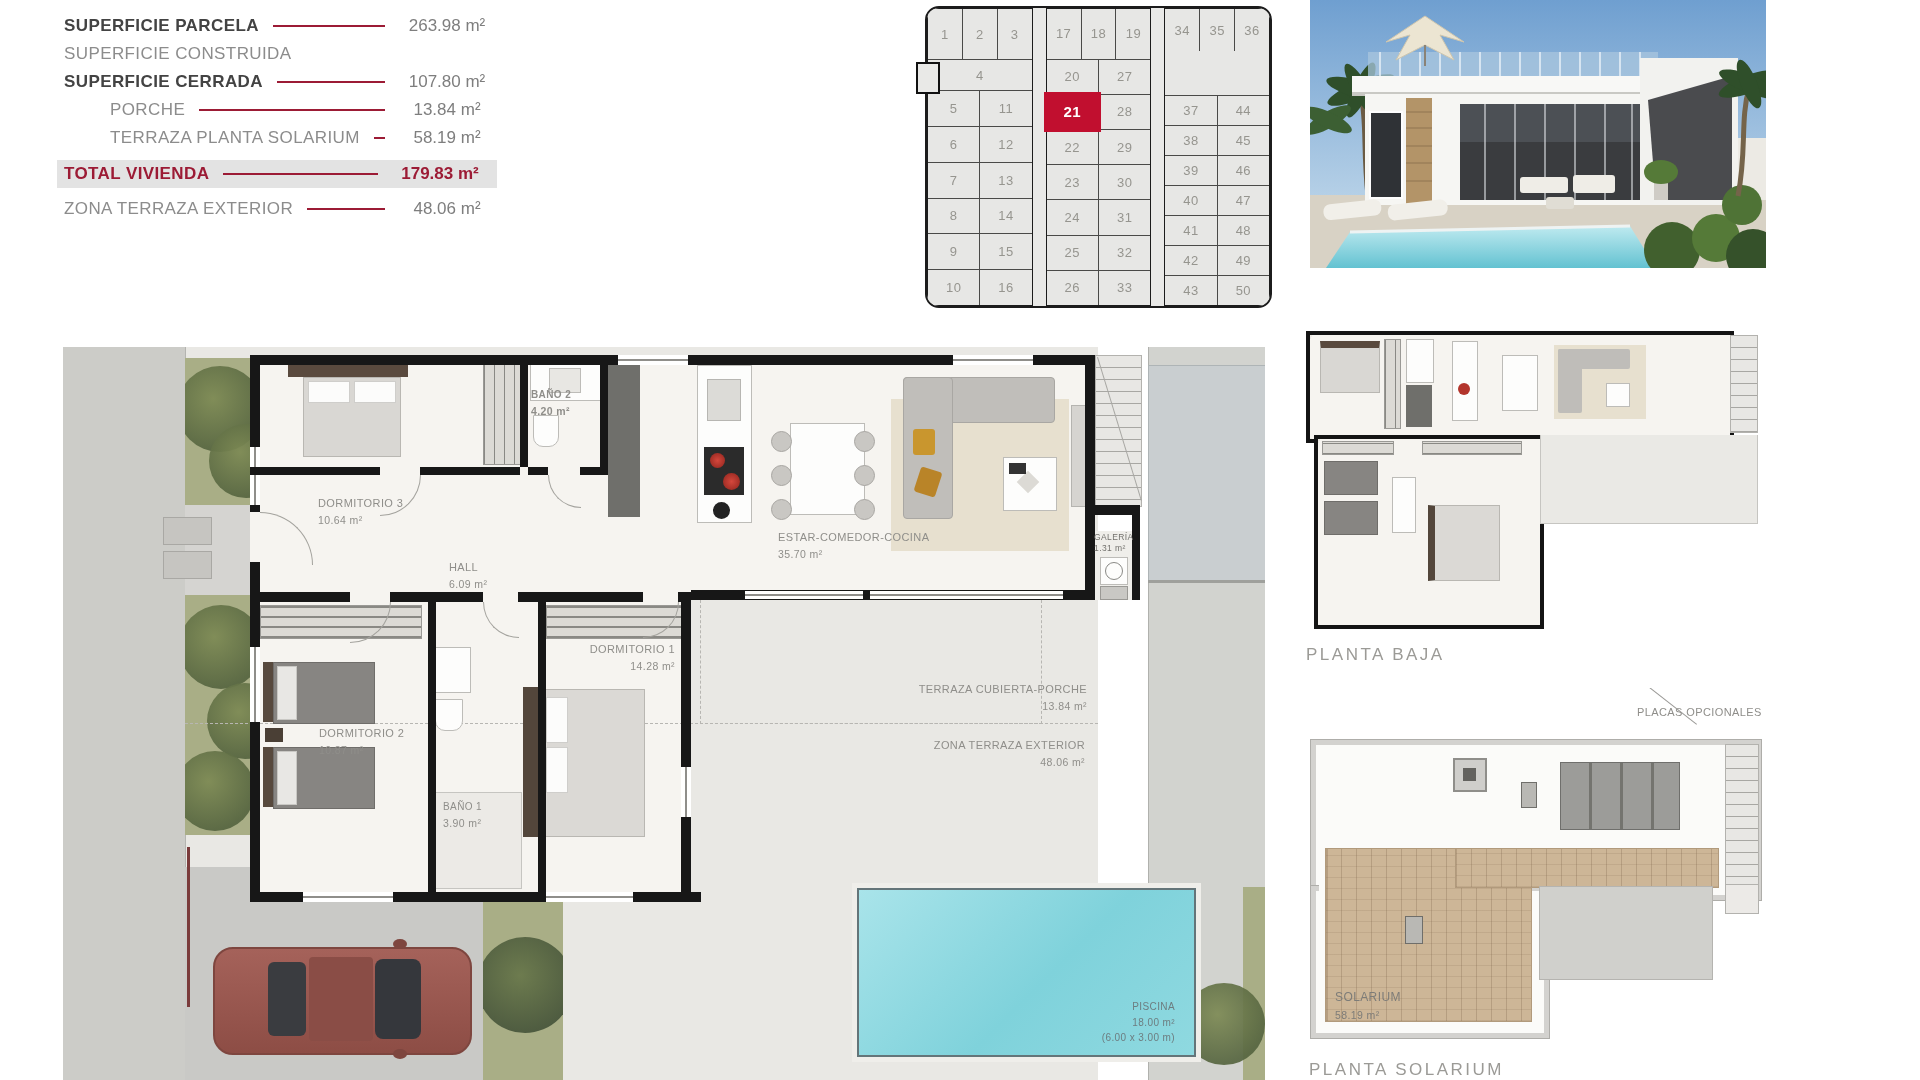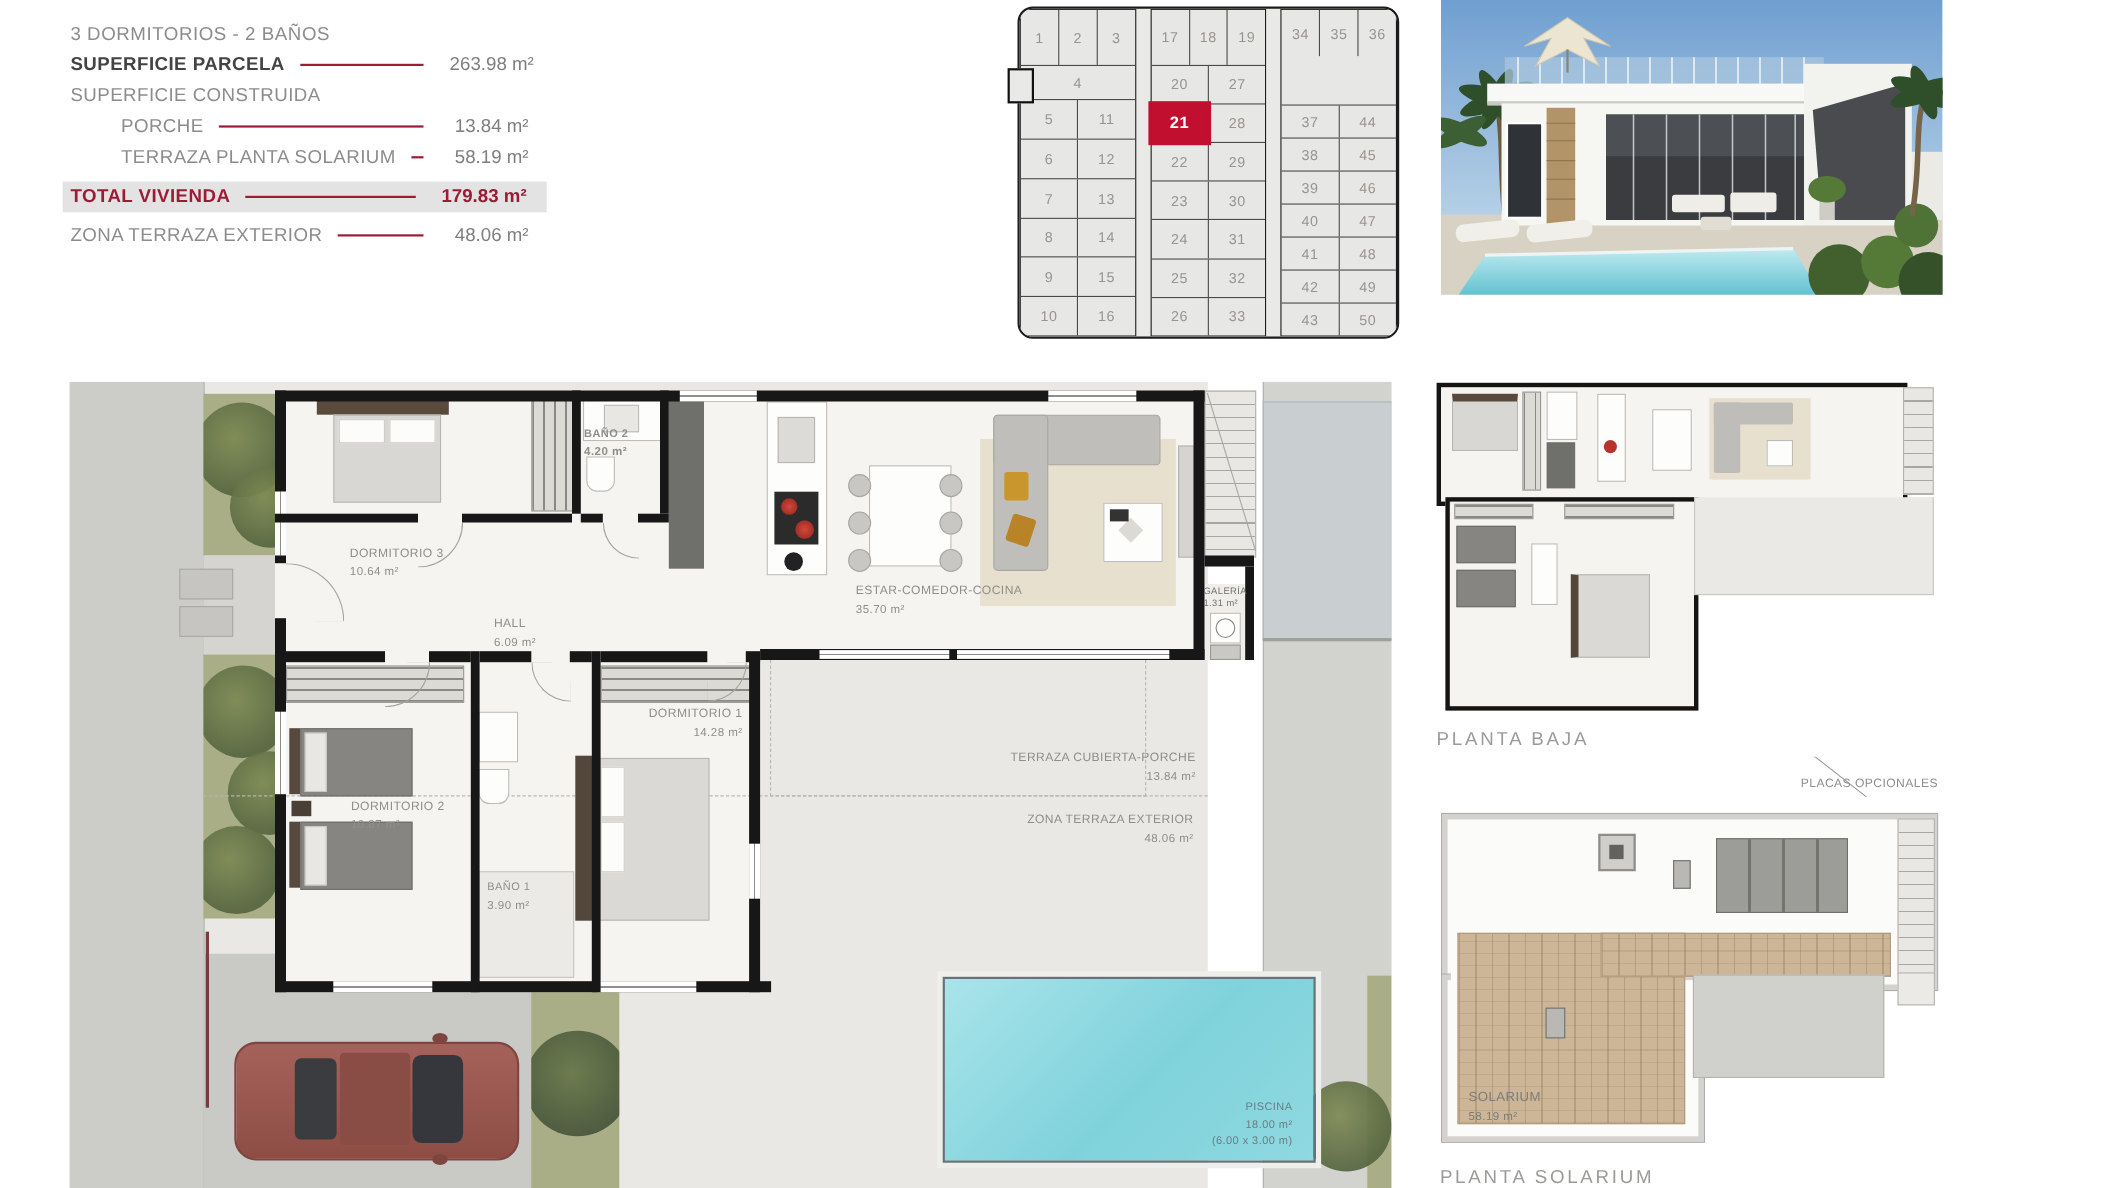--- a/index.html
+++ b/index.html
@@ -64,37 +64,41 @@
   .whitebox{position:absolute;background:#fdfdfc;border:1px solid #bdbcb8;}
   .grayunit{position:absolute;background:#6f6f6b;}
   .stairs{position:absolute;background:#e8e7e4;border:1px solid #b3b2ae;
      background-image:repeating-linear-gradient(180deg,transparent 0 11px,#a8a7a3 11px 12px);}
   .deck{position:absolute;background:#cdb697;border:1px solid #b19a7c;
      background-image:repeating-linear-gradient(90deg,rgba(120,95,70,.28) 0 1.5px,transparent 1.5px 15px),
                       repeating-linear-gradient(0deg,rgba(120,95,70,.15) 0 1px,transparent 1px 11px);}
   .planlabel{color:#9b9a96;font-size:17px;letter-spacing:2.5px;}
 
   #main-plan{position:absolute;left:63px;top:347px;width:1202px;height:733px;overflow:hidden;}
-  #planta-baja{position:absolute;left:1300px;top:344px;width:470px;height:345px;}
+  #planta-baja{position:absolute;left:1300px;top:327px;width:470px;height:345px;}
   #solarium{position:absolute;left:1305px;top:688px;width:500px;height:392px;overflow:hidden;}
   #villa-photo{position:absolute;left:1310px;top:0;width:456px;height:268px;}
 </style>
 </head>
 <body>
 
 <div id="info-panel">
-  <div class="ip-sub">3 DORMITORIOS - 2 BAÑOS</div>
 
   <div class="ip-row">
     <span class="ip-label strong">SUPERFICIE PARCELA</span>
     <span class="ip-line"></span>
     <span class="ip-value">263.98 m²</span>
   </div>
   <div class="ip-row">
     <span class="ip-label">SUPERFICIE CONSTRUIDA</span>
+  </div>
+  <div class="ip-row">
+    <span class="ip-label strong">SUPERFICIE CERRADA</span>
+    <span class="ip-line"></span>
+    <span class="ip-value">107.80 m²</span>
   </div>
   <div class="ip-row indent">
     <span class="ip-label">PORCHE</span>
     <span class="ip-line"></span>
     <span class="ip-value">13.84 m²</span>
   </div>
   <div class="ip-row indent">
     <span class="ip-label">TERRAZA PLANTA SOLARIUM</span>
     <span class="ip-line"></span>
     <span class="ip-value">58.19 m²</span>

